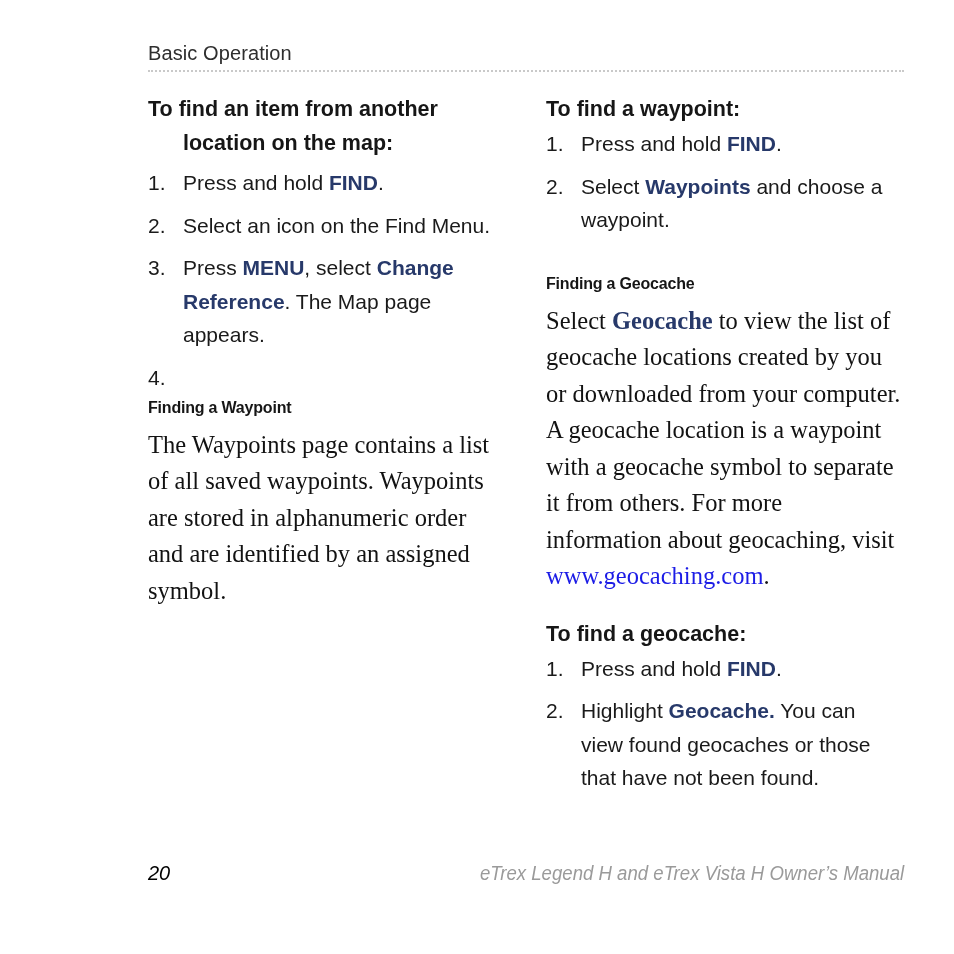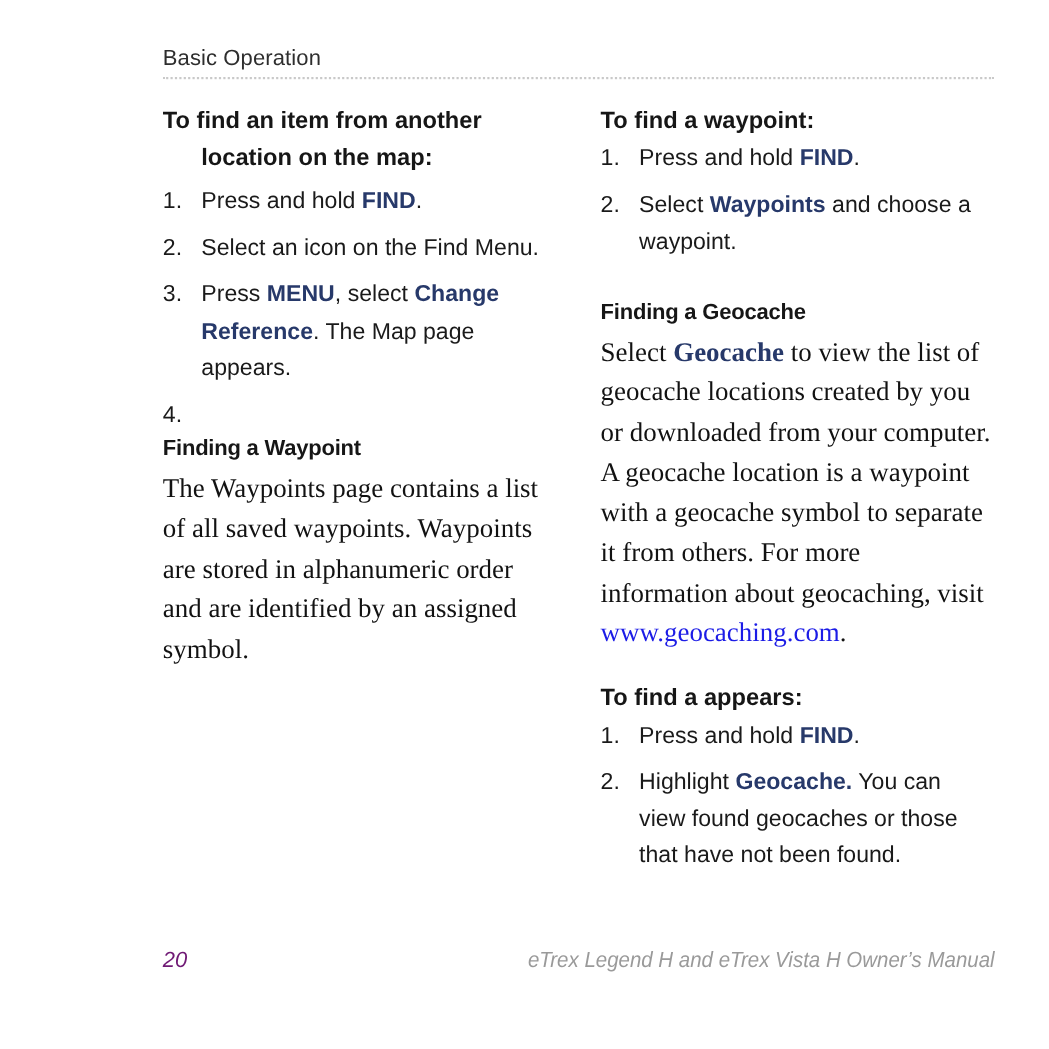--- a/index.html
+++ b/index.html
@@ -101,21 +101,21 @@
     width: 28px;
     text-align: left;
     font-family: "Liberation Sans", sans-serif;
     font-size: 21px;
     color: #1a1a1a;
   }
 
   h2.section-head {
     font-family: "Liberation Sans", sans-serif;
     font-weight: bold;
-    font-size: 20px;
+    font-size: 16px;
     line-height: 34px;
     color: #161616;
     margin: 0 0 2px 0;
     letter-spacing: -0.2px;
   }
 
   p.body-serif {
     font-family: "Liberation Serif", serif;
     font-size: 24.5px;
     line-height: 36.5px;
@@ -153,21 +153,21 @@
     width: 756px;
     height: 30px;
   }
   .footer .page-num {
     position: absolute;
     left: 0;
     top: 0;
     font-family: "Liberation Sans", sans-serif;
     font-style: italic;
     font-size: 20px;
-    color: #701a75;
+    color: #000000;
   }
   .footer .manual-title {
     position: absolute;
     right: 0;
     top: 0;
     font-family: "Liberation Sans", sans-serif;
     font-style: italic;
     font-size: 20px;
     color: #9a9a9a;
     white-space: nowrap;
@@ -215,21 +215,21 @@
         </ol>
 
       <div class="gap-lg"></div>
 
       <h2 class="section-head">Finding a Geocache</h2>
 
       <p class="body-serif" id="geocache-paragraph"><span>Select </span><span class="key-serif">Geocache</span><span> to view the list of geocache locations created by you or downloaded from your computer. A geocache location is a waypoint with a geocache symbol to separate it from others. For more information about geocaching, visit </span><a class="weblink">www.geocaching.com</a><span>.</span></p>
 
       <div class="gap-md"></div>
 
-      <h3 class="proc-title tight">To find a appears:</h3>
+      <h3 class="proc-title tight">To find a geocache:</h3>
 
       <ol class="steps" id="right-steps-2">
           <li><span class="num">1.</span><span><span>Press and hold </span><span class="key">FIND</span><span>.</span></span></li>
           <li><span class="num">2.</span><span><span>Highlight </span><span class="key">Geocache.</span><span> You can view found geocaches or those that have not been found.</span></span></li>
         </ol>
     </div>
   </div>
 
   <div class="footer">
     <span class="page-num">20</span>

